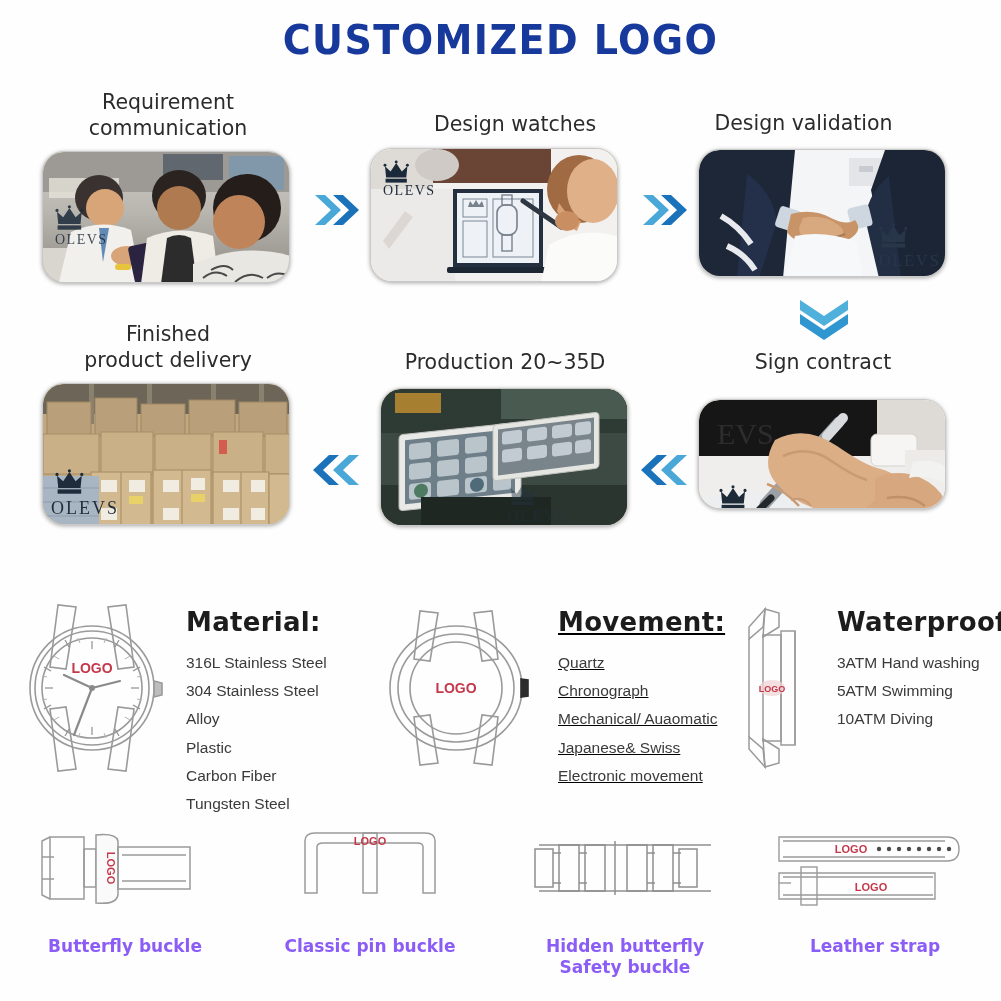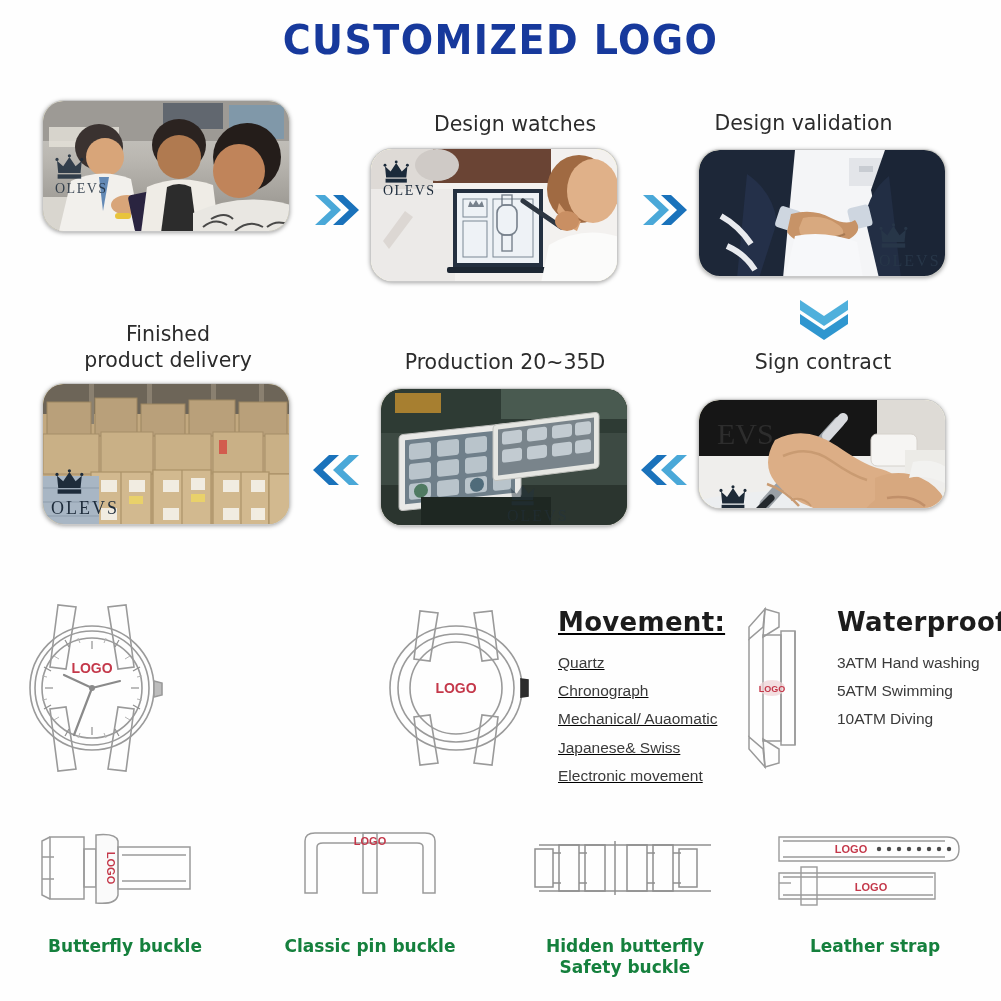--- a/index.html
+++ b/index.html
@@ -68,36 +68,40 @@
   }
 
   
   .buckles { position: absolute; top: 812px; left: 0; width: 1001px; height: 189px; }
   .buckle { position: absolute; text-align: center; }
   .buckle-art { height: 96px; display: flex; align-items: center; justify-content: center; }
   .buckle-label {
     font-family: "DejaVu Sans", sans-serif;
     font-weight: bold;
     font-size: 17px;
-    color: #15803d;
+    color: #8b5cf6;
     line-height: 1.25;
     margin-top: 20px;
   }
   .logo-red { fill: #c4384a; font-family: "Liberation Sans", sans-serif; font-weight: bold; }
 </style>
 </head>
 <body>
 
 <div class="page">
 
   <div class="title">CUSTOMIZED LOGO</div>
 
   <div class="flow">
 
     <div class="step" style="left:42px; top:12px; width:252px;">
+      <div class="step-label">
+        <div>Requirement</div>
+        <div>communication</div>
+      </div>
       <div class="photo" style="width:248px; height:132px; margin-top:10px;">
         <svg width="248" height="132" viewBox="0 0 248 132">
           <defs>
             <linearGradient id="bg1" x1="0" y1="0" x2="0" y2="1">
               <stop offset="0%" stop-color="#cfcdc8"></stop>
                 <stop offset="45%" stop-color="#b9b6b0"></stop>
                 <stop offset="100%" stop-color="#8d8a84"></stop>
             </linearGradient>
             <clipPath id="c1">
                 <rect width="248" height="132" rx="20"></rect>
@@ -540,20 +544,29 @@
               <path d="M129 84 l5 -1"></path>
           </g>
           <g stroke="#8a8a8a" stroke-width="2.2" stroke-linecap="round" fill="none">
             <path d="M84 95 L56 82"></path>
               <path d="M84 95 L112 88"></path>
               <path d="M84 95 L66 142"></path>
           </g>
           <circle cx="84" cy="95" r="3" fill="#8a8a8a"></circle>
           <text class="logo-red" x="84" y="80" font-size="14" text-anchor="middle">LOGO</text>
         </svg>
+      </div>
+      <div class="spec-text" style="margin-left:10px; margin-top:14px;">
+        <div class="spec-head">Material:</div>
+        <div class="spec-item">316L Stainless Steel</div>
+        <div class="spec-item">304 Stainless Steel</div>
+        <div class="spec-item">Alloy</div>
+        <div class="spec-item">Plastic</div>
+        <div class="spec-item">Carbon Fiber</div>
+        <div class="spec-item">Tungsten Steel</div>
       </div>
     </div>
 
     <div class="spec-block" style="left:380px; top:18px;">
       <div class="spec-art">
         <svg width="160" height="190" viewBox="0 0 160 190">
           <g fill="none" stroke="#9a9a9a" stroke-width="1.6">
             <path d="M40 18 l-6 48 l16 2 l8 -48 z"></path>
             <path d="M112 18 l6 48 l-16 2 l-8 -48 z"></path>
             <path d="M40 172 l-6 -48 l16 -2 l8 48 z"></path>

